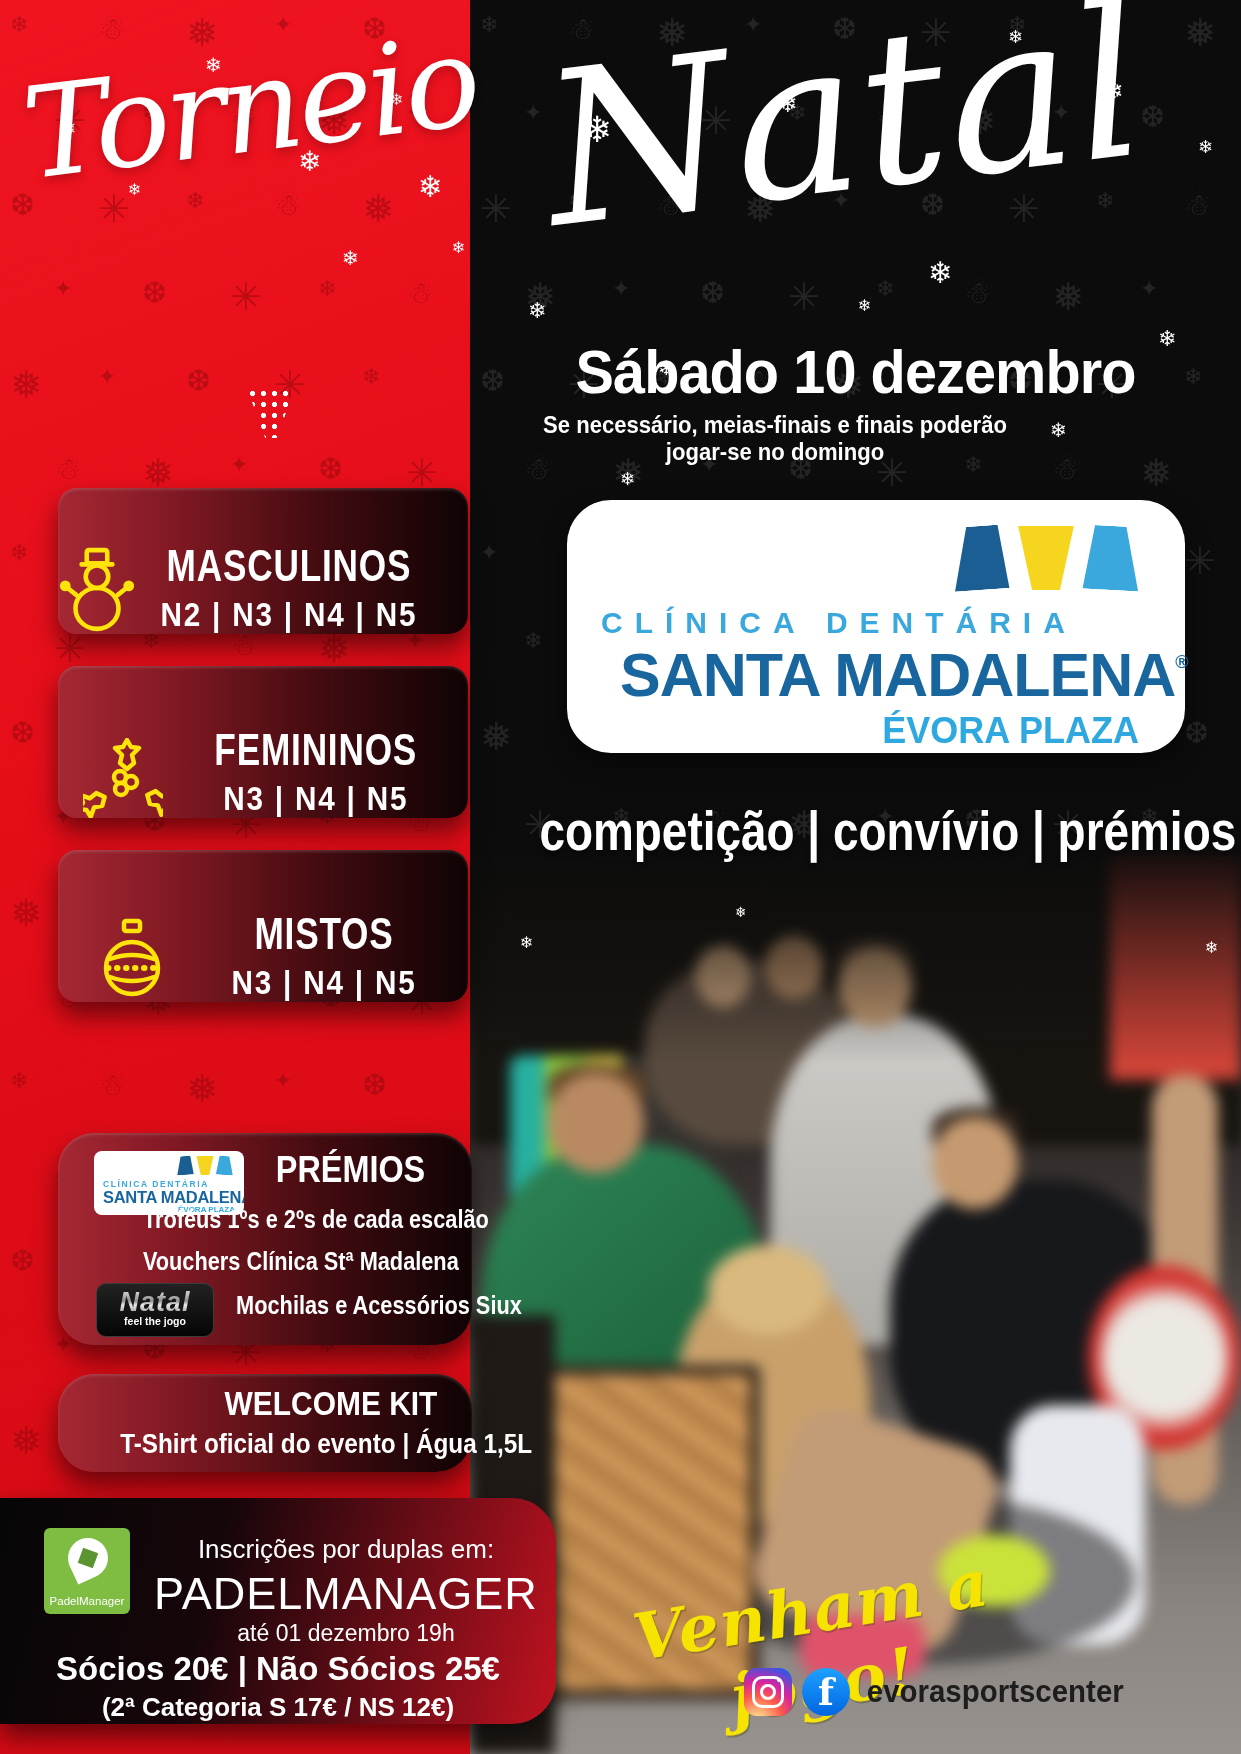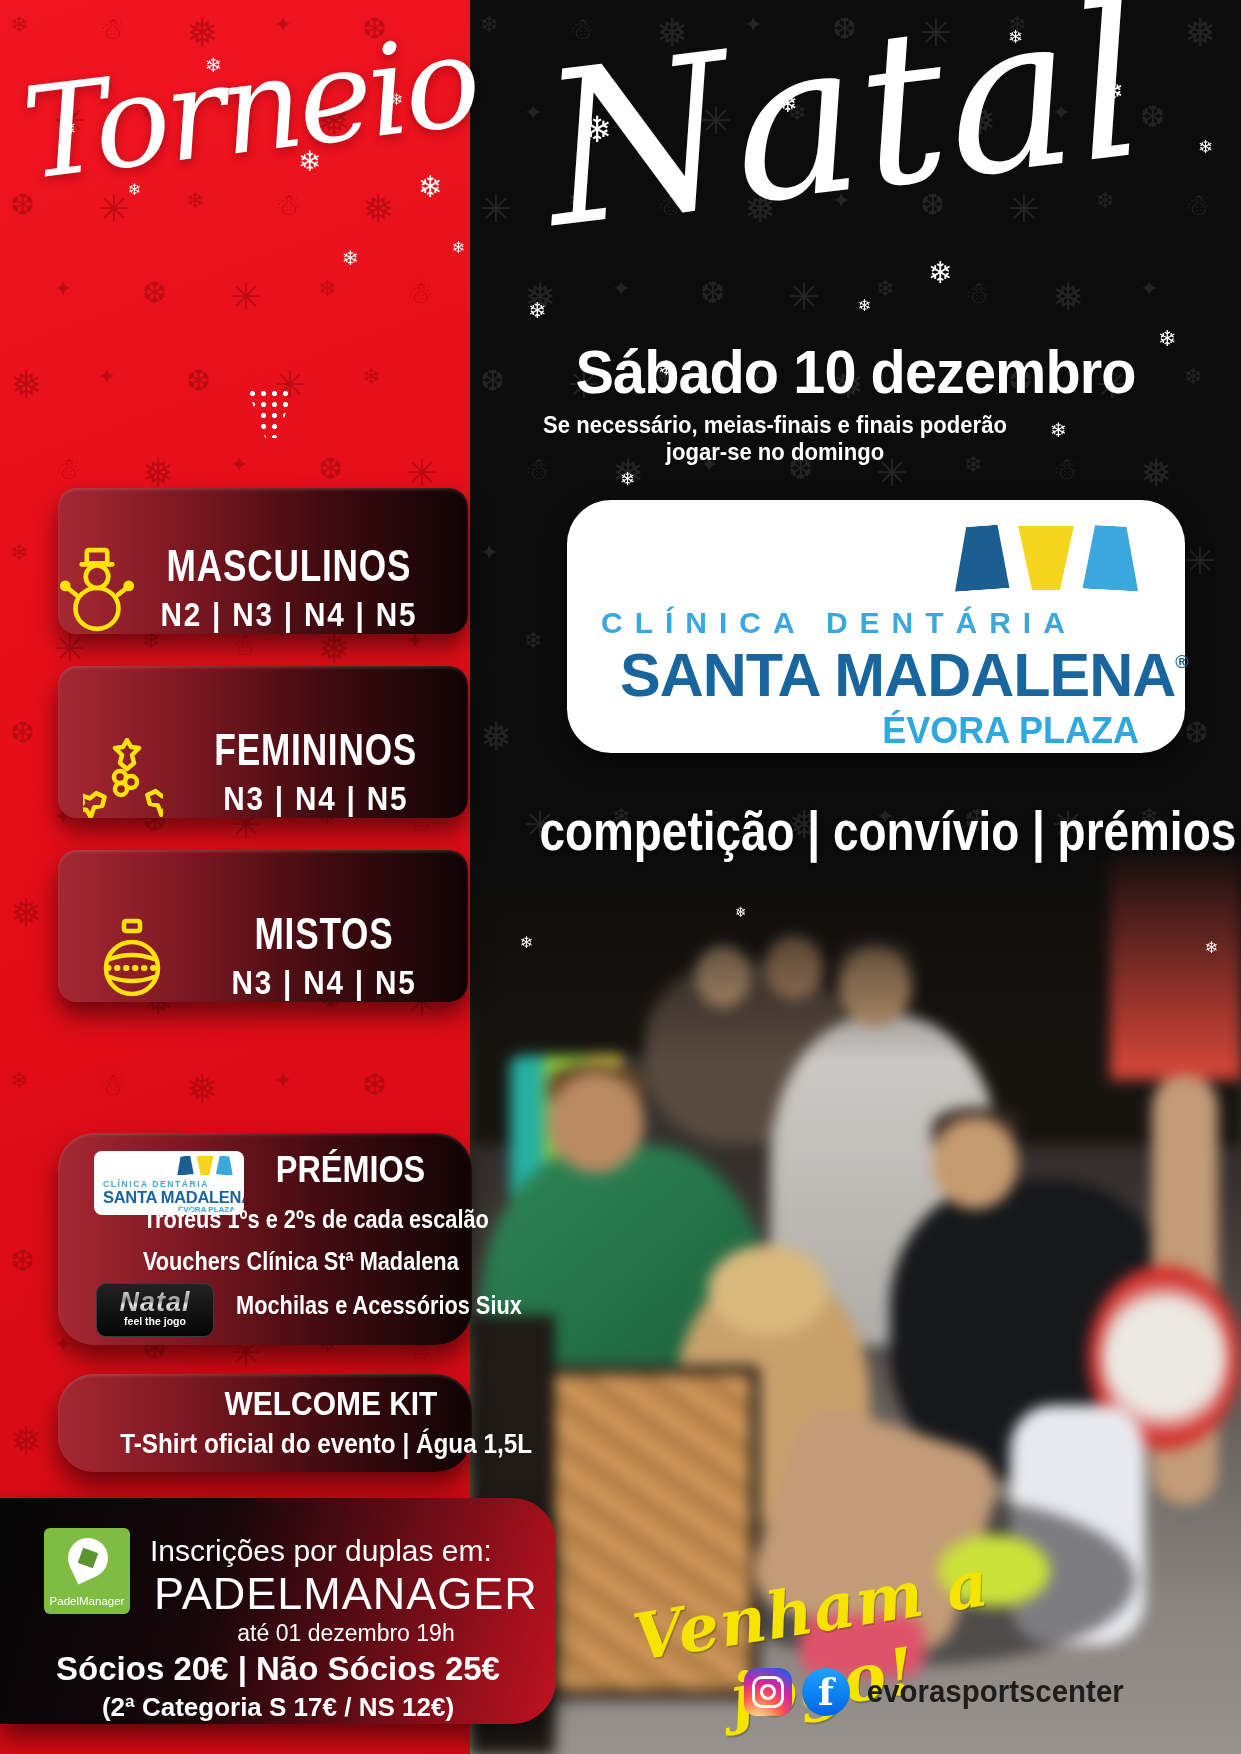--- a/index.html
+++ b/index.html
@@ -156,21 +156,21 @@
   
   .reg-box { position:absolute; left:0; top:1498px; width:556px; height:226px; z-index:6; color:#fff;
              border-radius:0 44px 44px 0;
              background:linear-gradient(105deg,#060606 0%,#16060a 38%,#700d17 72%,#c11220 100%);
              box-shadow:0 12px 26px rgba(0,0,0,.55); }
   .pm-logo { position:absolute; left:44px; top:30px; width:86px; height:86px; background:#7ebc42; border-radius:6px; }
   .pm-pin  { position:absolute; left:24px; top:10px; width:40px; height:40px; background:#fff;
              border-radius:50% 50% 50% 0; transform:rotate(-25deg); }
   .pm-pin::after { content:""; position:absolute; inset:12px; background:#5c9431; transform:rotate(45deg); }
   .pm-brand { position:absolute; bottom:7px; width:100%; text-align:center; font-size:11.5px; color:#fff; }
-  .reg-line1 { position:absolute; left:150px; right:14px; top:36px;  font-size:30px; }
+  .reg-line1 { position:absolute; left:150px; right:14px; top:36px;  text-align:center; font-size:26px; }
   .reg-line2 { position:absolute; left:150px; right:14px; top:70px;  text-align:center; font-size:45px; letter-spacing:1px; }
   .reg-line3 { position:absolute; left:150px; right:14px; top:122px; text-align:center; font-size:23px; }
   .reg-prices{ position:absolute; left:16px; right:16px; top:152px; text-align:center; font-size:33px; font-weight:700; }
   .reg-note  { position:absolute; left:16px; right:16px; top:194px; text-align:center; font-size:26px; font-weight:700; }
 
   
   .cta { position:absolute; left:552px; top:1572px; width:530px; text-align:center; z-index:7;
          font-family:"DejaVu Serif", serif; font-style:italic; font-weight:700; font-size:64px;
          color:#f6e400; transform:rotate(-9deg); text-shadow:1px 2px 0 rgba(60,60,0,.3); letter-spacing:1px; }
   .social { position:absolute; left:744px; top:1668px; display:flex; align-items:center; gap:10px; z-index:7; }

